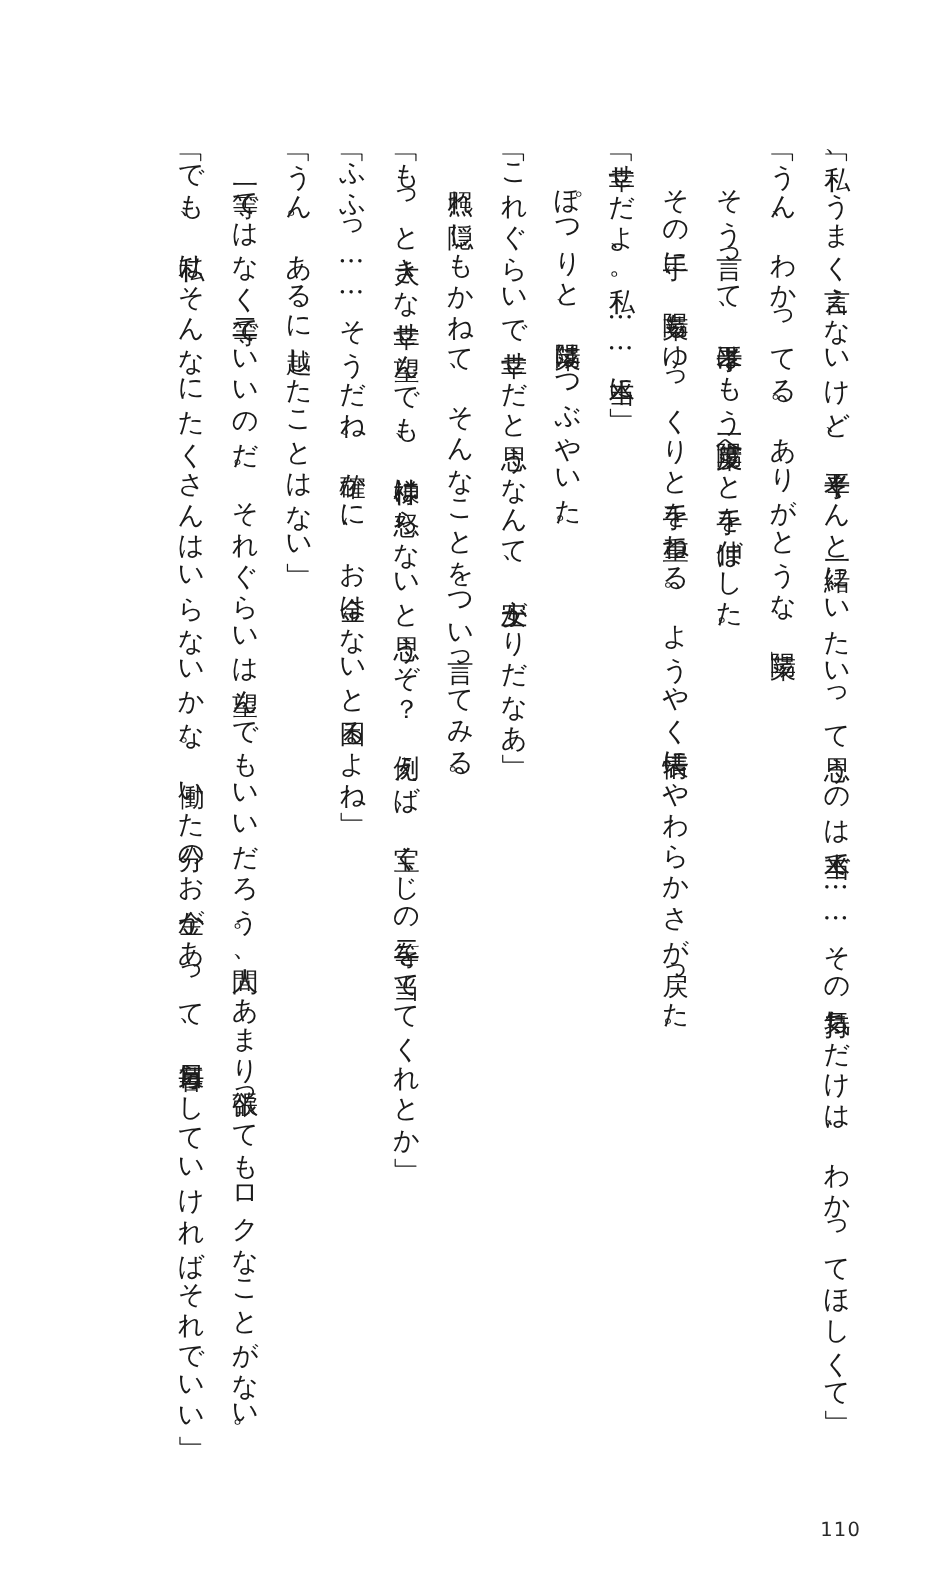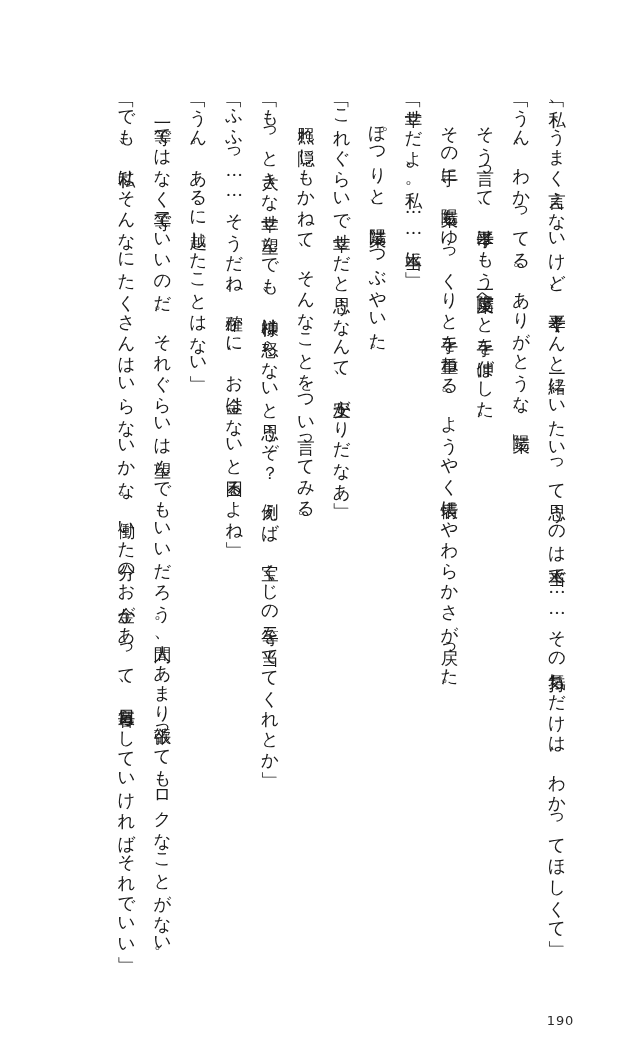--- a/index.html
+++ b/index.html
@@ -76,15 +76,15 @@
     <p class="para indent">ぽつりと、陽菜はつぶやいた。</p>
     <p class="para">「これぐらいで幸せだと思うなんて、安上がりだなあ」</p>
     <p class="para indent">照れ隠しもかねて、そんなことをつい言ってみる。</p>
     <p class="para">「もっと大きな幸せ望んでも、神様は怒らないと思うぞ？　例えば、宝くじの二等を当ててくれとか」</p>
     <p class="para">「ふふっ……そうだね。確かに、お金はないと困るよね」</p>
     <p class="para">「うん。あるに越したことはない」</p>
     <p class="para indent">一等ではなく二等でいいのだ。それぐらいは望んでもいいだろう。人間、あまり欲張ってもロクなことがない。</p>
     <p class="para">「でも、私はそんなにたくさんはいらないかな。働いた分のお金があって、毎日暮らしていければそれでいい」</p>
   </div>
 
-  <div class="page-number">190</div>
+  <div class="page-number">110</div>
 
 </div>
 
 </body></html>

